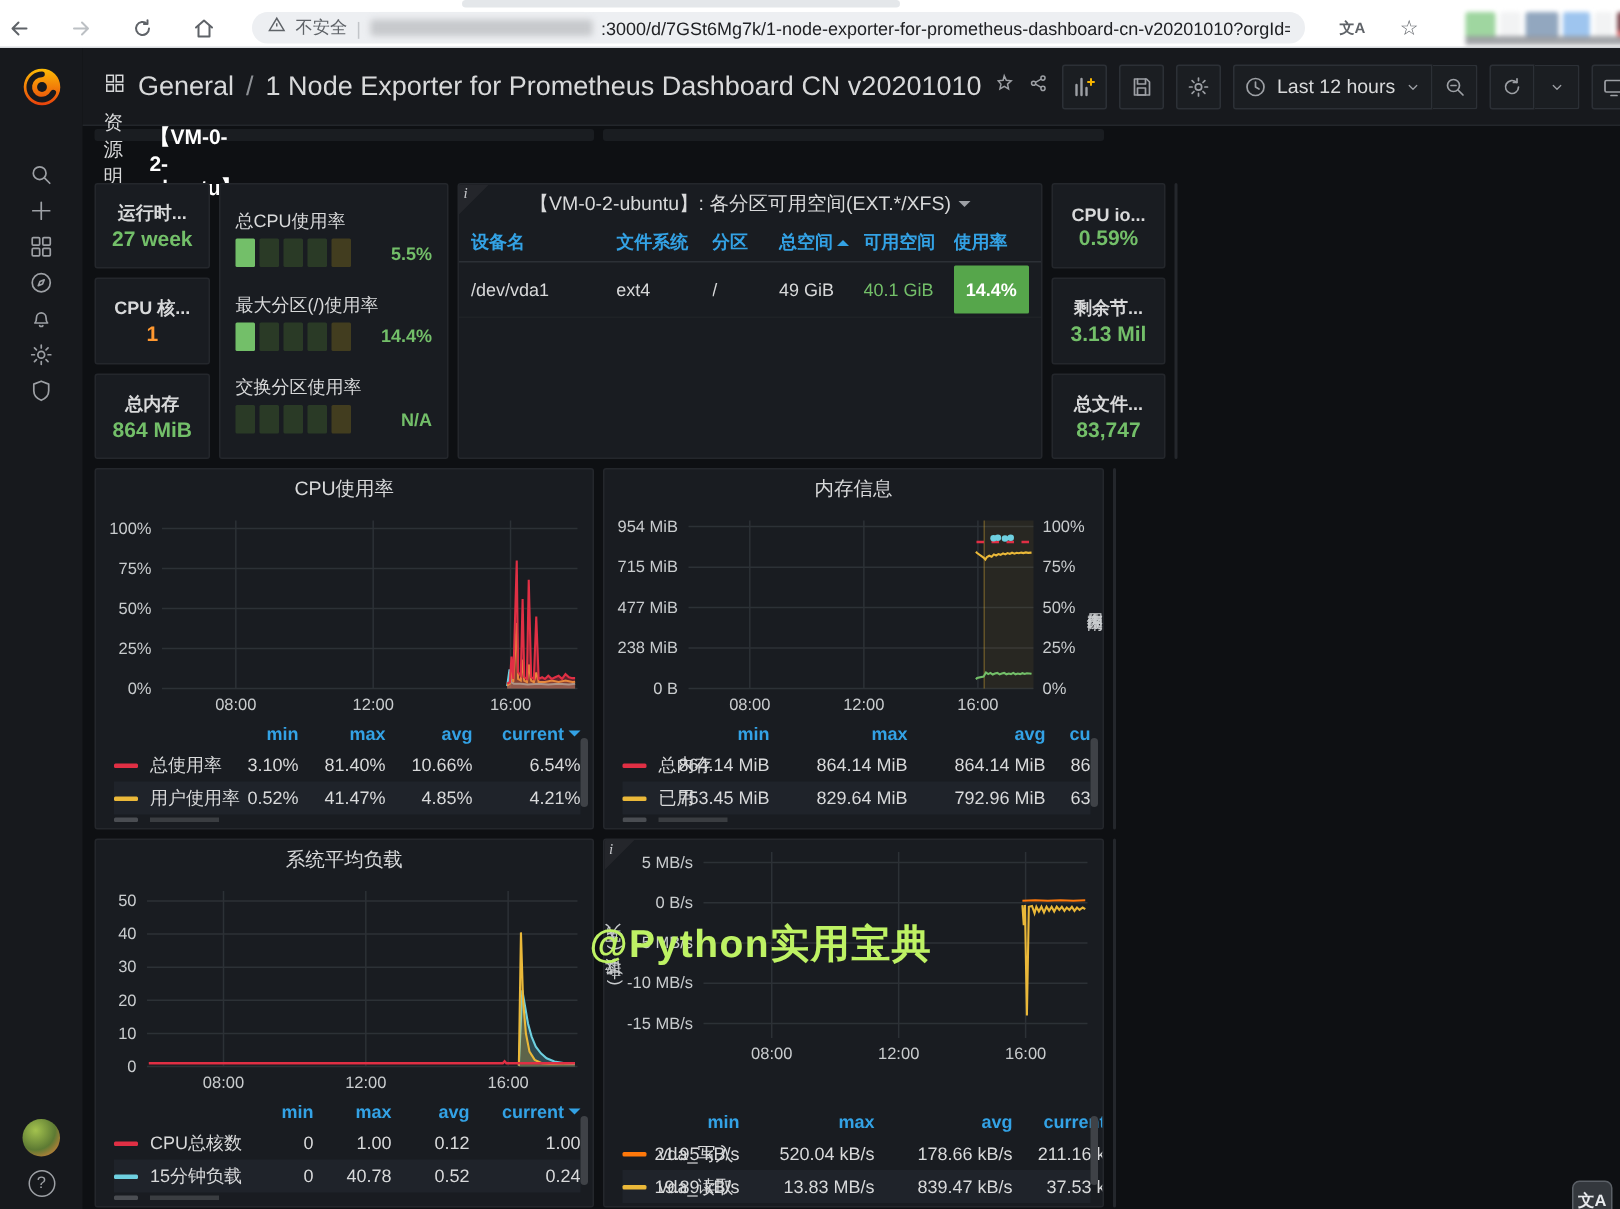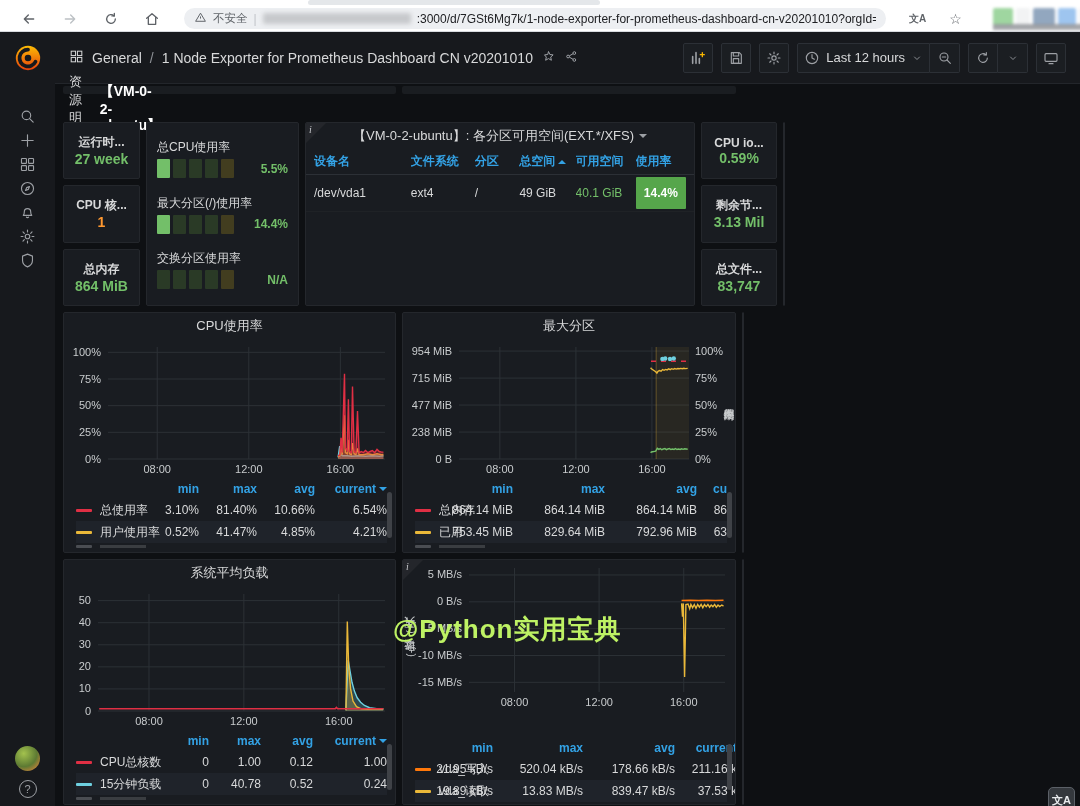--- a/index.html
+++ b/index.html
@@ -2,21 +2,21 @@
 <html><head>
 <meta charset="utf-8">
 <style>
   *{margin:0;padding:0;box-sizing:border-box;}
   html,body{width:1080px;height:806px;overflow:hidden;background:#0e1013;
     font-family:"Liberation Sans","DejaVu Sans",sans-serif;}
   
   .chrome{position:relative;width:100%;height:32px;background:#fff;}
   .tabstrip{height:6px;background:#fff;position:relative;}
   .tabhint{position:absolute;left:308px;top:0;width:292px;height:5px;background:#e4e7ea;border-radius:3px;}
-  .toolbar{height:26px;display:flex;align-items:center;padding:0 20px;gap:23px;border-bottom:1px solid #d7dade;}
+  .toolbar{height:26px;display:flex;align-items:center;padding:0 4px;gap:23px;border-bottom:1px solid #d7dade;}
   .navbtn{width:18px;height:18px;display:flex;align-items:center;justify-content:center;flex:0 0 auto;}
   .navbtn svg{width:16px;height:16px;stroke:#5f6368;fill:none;stroke-width:2;stroke-linecap:round;stroke-linejoin:round;}
   .navbtn.dim svg{stroke:#bcc0c4;}
   .urlpill{width:702px;height:21px;background:#edeff2;border-radius:11px;display:flex;align-items:center;padding:0 10px;gap:6px;flex:0 0 auto;}
   .urlpill .warn svg{width:13px;height:13px;stroke:#5f6368;fill:none;stroke-width:1.8;}
   .sec{font-size:11.5px;color:#5f6368;white-space:nowrap;}
   .pillsep{color:#c2c5c9;font-size:12px;}
   .blurhost{width:148px;height:11px;background:#c7c9cc;border-radius:2px;filter:blur(2px);flex:0 0 auto;}
   .urltext{font-size:12px;color:#202124;white-space:nowrap;overflow:hidden;}
   .minitool{font-size:10px;color:#5f6368;font-weight:bold;white-space:nowrap;}
@@ -29,21 +29,21 @@
   .sidebar{width:55px;background:#17191d;display:flex;flex-direction:column;align-items:center;flex:0 0 auto;position:relative;}
   .logo{margin-top:11px;width:30px;height:30px;}
   .sideicons{margin-top:35px;display:flex;flex-direction:column;gap:7px;align-items:center;}
   .sicon{width:24px;height:17px;display:flex;align-items:center;justify-content:center;}
   .sicon svg{width:17px;height:17px;stroke:#9da0a5;fill:none;stroke-width:1.6;stroke-linecap:round;stroke-linejoin:round;}
   .sidebottom{position:absolute;bottom:8px;left:0;right:0;display:flex;flex-direction:column;align-items:center;gap:9px;}
   .avatar{width:25px;height:25px;border-radius:50%;background:radial-gradient(circle at 35% 30%,#a3c24e,#5d7a33 55%,#d9823a 90%);}
   .main{flex:1;display:flex;flex-direction:column;min-width:0;}
   
   .gheader{height:52px;background:#17191d;display:flex;align-items:center;padding:0 14px;border-bottom:1px solid #23262b;flex:0 0 auto;}
-  .crumb{display:flex;align-items:center;gap:8px;color:#d8d9da;font-size:14px;white-space:nowrap;}
+  .crumb{display:flex;align-items:center;gap:8px;color:#d8d9da;font-size:18px;white-space:nowrap;}
   .crumb svg{width:15px;height:15px;stroke:#d8d9da;fill:none;stroke-width:1.6;}
   .crumbsep{color:#8e9196;}
   .titlestar svg,.share svg{width:15px;height:15px;stroke:#9da0a5;fill:none;stroke-width:1.6;}
   .hactions{margin-left:auto;display:flex;align-items:center;}
   .hbtn{height:30px;min-width:30px;display:flex;align-items:center;justify-content:center;background:#1b1e22;border:1px solid #2c3036;border-radius:2px;margin-left:8px;padding:0 6px;color:#d8d9da;font-size:13px;gap:6px;white-space:nowrap;}
   .hbtn.joinL{margin-left:0;border-left:none;border-radius:0 2px 2px 0;}
   .hbtn.joinR{border-radius:2px 0 0 2px;}
   .hbtn svg{width:16px;height:16px;stroke:#9da0a5;fill:none;stroke-width:1.7;stroke-linecap:round;stroke-linejoin:round;}
   
   .dash{flex:1;padding:2px 8px 0 8px;min-width:0;}
@@ -511,21 +511,21 @@
               <div class="lrow partial">
                 <span class="lname">
                   <i class="dash" style="background:#4a4d52"></i>
                   <span class="stubm"></span>
                 </span>
               </div>
             </div>
           <div class="scrollthumb"></div>
         </div>
         <div class="panel">
-          <div class="ptitle">最大分区</div>
+          <div class="ptitle">内存信息</div>
           <div class="plotwrap">
             <span class="ylabr">内存使用率</span>
             <div class="plot"><svg width="332" height="140" xmlns="http://www.w3.org/2000/svg">
                   <line x1="96.86776859504133" y1="8" x2="96.86776859504133" y2="120" stroke="#2c3136"></line>
                   <line x1="172.90082644628103" y1="8" x2="172.90082644628103" y2="120" stroke="#2c3136"></line>
                   <line x1="248.93388429752068" y1="8" x2="248.93388429752068" y2="120" stroke="#2c3136"></line>
                   <line x1="56" y1="120" x2="286" y2="120" stroke="#2c3136"></line>
                   <line x1="56" y1="93.07474747474748" x2="286" y2="93.07474747474748" stroke="#2c3136"></line>
                   <line x1="56" y1="66.03636363636363" x2="286" y2="66.03636363636363" stroke="#2c3136"></line>
                   <line x1="56" y1="39.111111111111114" x2="286" y2="39.111111111111114" stroke="#2c3136"></line>

